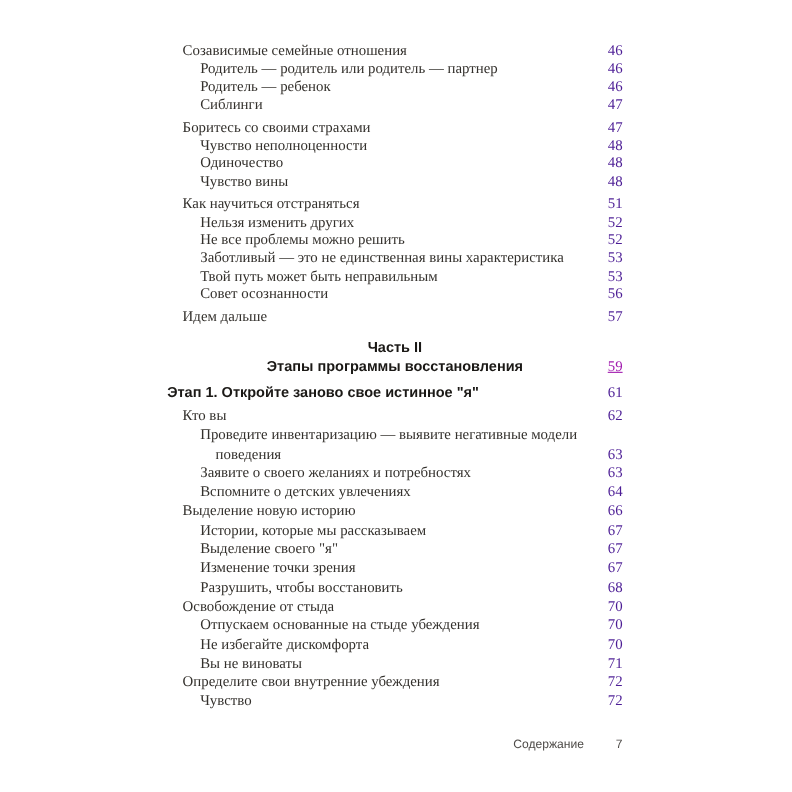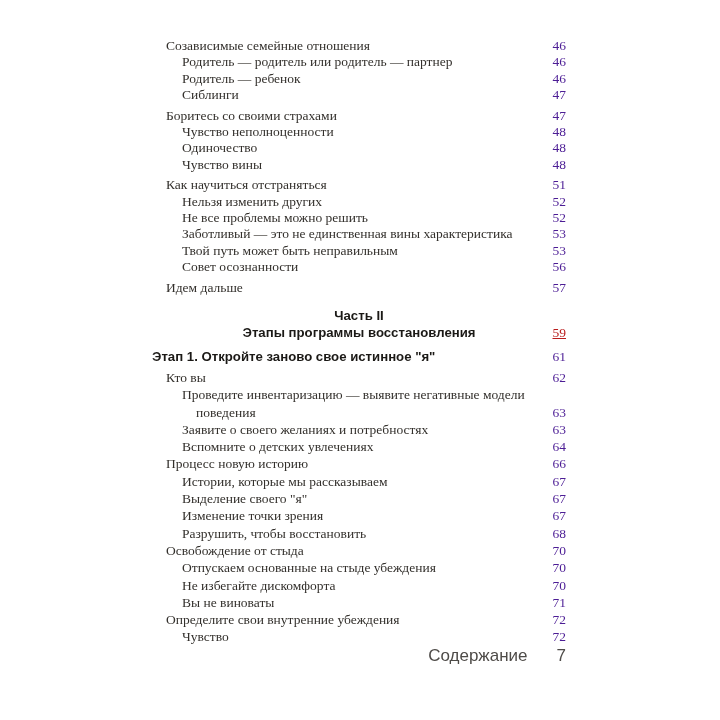--- a/index.html
+++ b/index.html
@@ -66,31 +66,32 @@
     color: #1b1916;
   }
   .part .part-line2 { position: relative; }
   .part .pg {
     position: absolute;
     right: 0;
     bottom: 0;
     font-family: "Liberation Serif", serif;
     font-weight: normal;
     font-size: 13.5px;
-    color: #b91c1c;
+    color: #a21caf;
     text-decoration: underline;
   }
   .sec2 { margin-top: 6px; }
   .footer {
     display: flex;
     justify-content: flex-end;
     align-items: flex-end;
     gap: 29px;
+    margin-top: 25px;
     font-family: "Liberation Sans", sans-serif;
-    font-size: 17px;
+    font-size: 11px;
     color: #4e4b48;
   }
 </style>
 </head>
 <body>
 
 <div class="page">
   <div class="toc">
 
     <div class="sec1">
@@ -176,21 +177,21 @@
         </div>
       <div class="row lvl2">
           <span class="t">Заявите о своего желаниях и потребностях</span>
           <span class="pg">63</span>
         </div>
       <div class="row lvl2">
           <span class="t">Вспомните о детских увлечениях</span>
           <span class="pg">64</span>
         </div>
       <div class="row lvl1">
-          <span class="t">Процесс новую историю</span>
+          <span class="t">Выделение новую историю</span>
           <span class="pg">66</span>
         </div>
       <div class="row lvl2">
           <span class="t">Истории, которые мы рассказываем</span>
           <span class="pg">67</span>
         </div>
       <div class="row lvl2">
           <span class="t">Выделение своего "я"</span>
           <span class="pg">67</span>
         </div>

